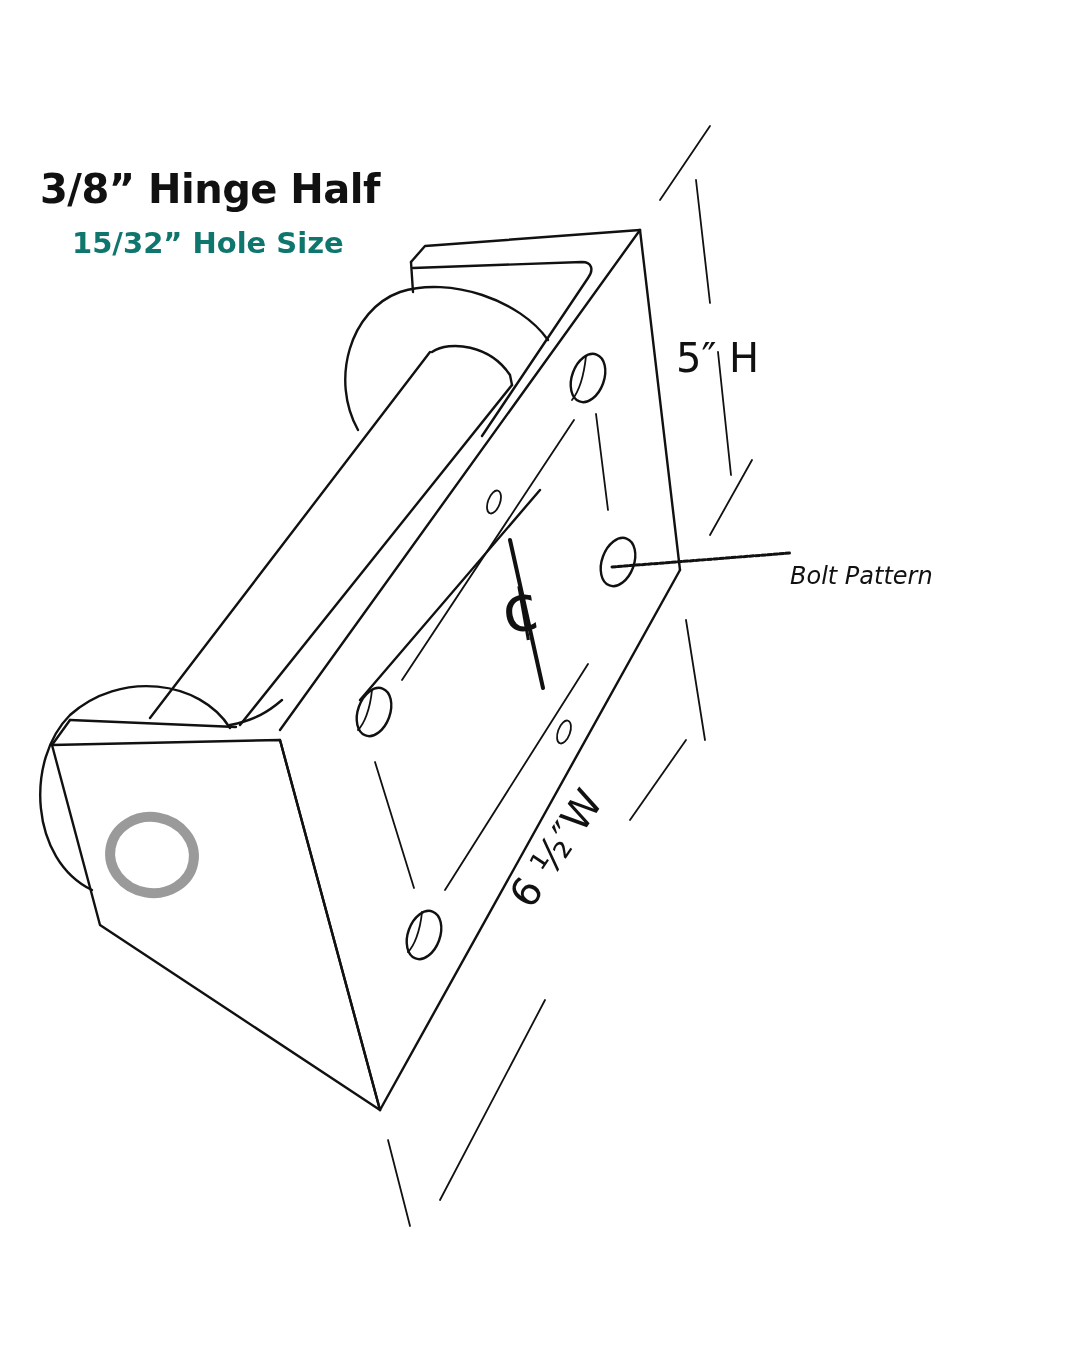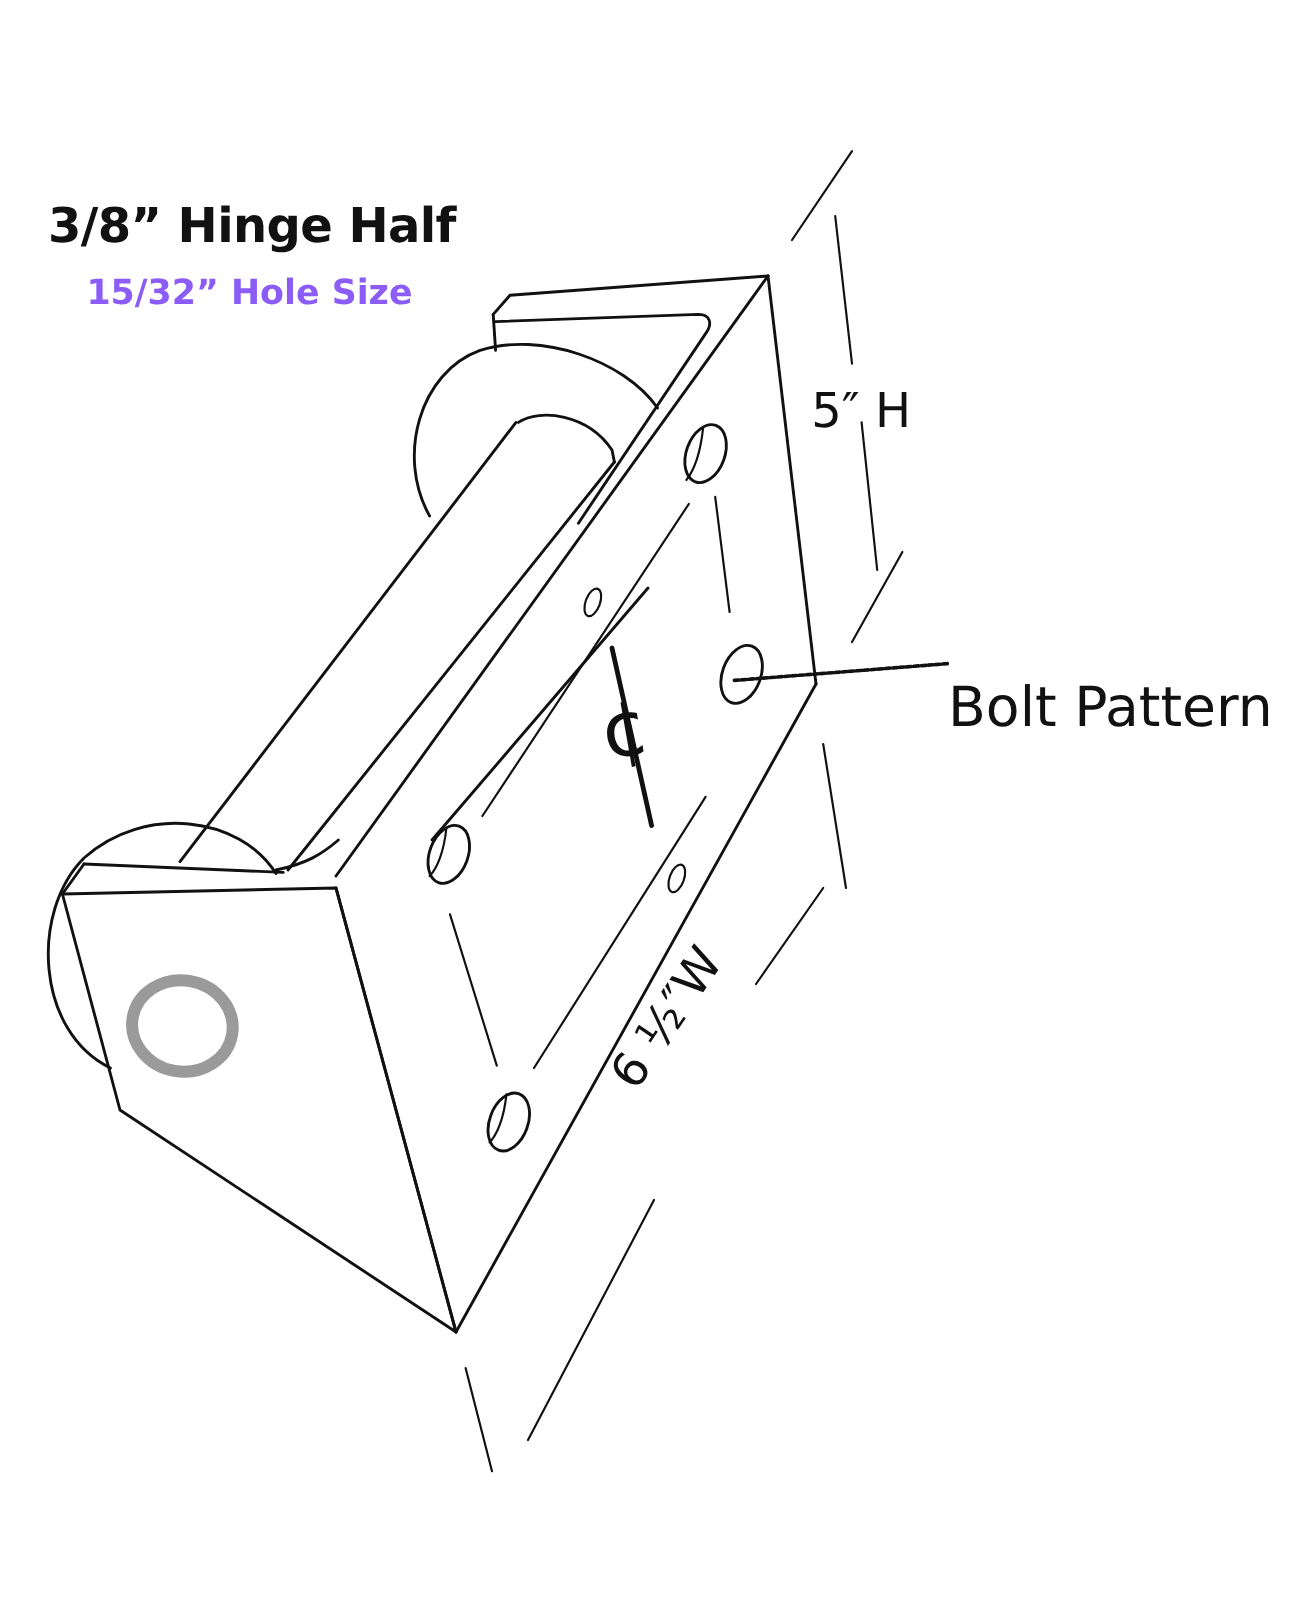--- a/index.html
+++ b/index.html
@@ -1,23 +1,23 @@
 <!DOCTYPE html>
 <html><head>
   <meta charset="utf-8">
   <style>
     html, body { margin: 0; padding: 0; background: #ffffff; }
     body { width: 1080px; height: 1350px; position: relative; overflow: hidden; font-family: "Liberation Sans", sans-serif; }
     .canvas { position: absolute; left: 0; top: 0; width: 1080px; height: 1350px; }
     .title { position: absolute; left: 40px; top: 166px; font-family: "DejaVu Sans", sans-serif; font-weight: bold; font-size: 40px; color: #111; letter-spacing: -0.5px; white-space: nowrap; }
-    .subtitle { position: absolute; left: 72px; top: 226px; font-family: "DejaVu Sans", sans-serif; font-weight: bold; font-size: 29px; color: #8b5cf6; white-space: nowrap; }
+    .subtitle { position: absolute; left: 72px; top: 226px; font-family: "DejaVu Sans", sans-serif; font-weight: bold; font-size: 29px; color: #0f766e; white-space: nowrap; }
     .lbl { position: absolute; font-family: "DejaVu Sans", sans-serif; color: #111; white-space: nowrap; }
-    .lbl-height { left: 676px; top: 320px; font-size: 40px; }
+    .lbl-height { left: 676px; top: 335px; font-size: 40px; }
     .lbl-bolt1 { left: 762px; top: 508px; font-size: 36px; }
-    .lbl-bolt2 { left: 790px; top: 562px; font-size: 46px; }
+    .lbl-bolt2 { left: 790px; top: 562px; font-size: 24px; font-style: italic; }
     .lbl-width { left: 500px; top: 890px; font-size: 40px; transform: rotate(-56deg); transform-origin: left top; }
     .cl-mark { position: absolute; left: 500px; top: 572px; font-family: "DejaVu Sans", sans-serif; font-size: 64px; color: #111; transform: rotate(-10deg); }
     svg line, svg path, svg ellipse, svg polyline, svg polygon { fill: none; stroke: #111; stroke-width: 2.4; stroke-linecap: round; stroke-linejoin: round; }
     svg .thin { stroke-width: 1.8; }
     svg .thick { stroke-width: 4; }
     svg .dashed { stroke-dasharray: 4 2; stroke-width: 3; }
     svg .gray-ring { stroke: #9a9a9a; stroke-width: 10; }
   </style>
 </head>
 <body>

